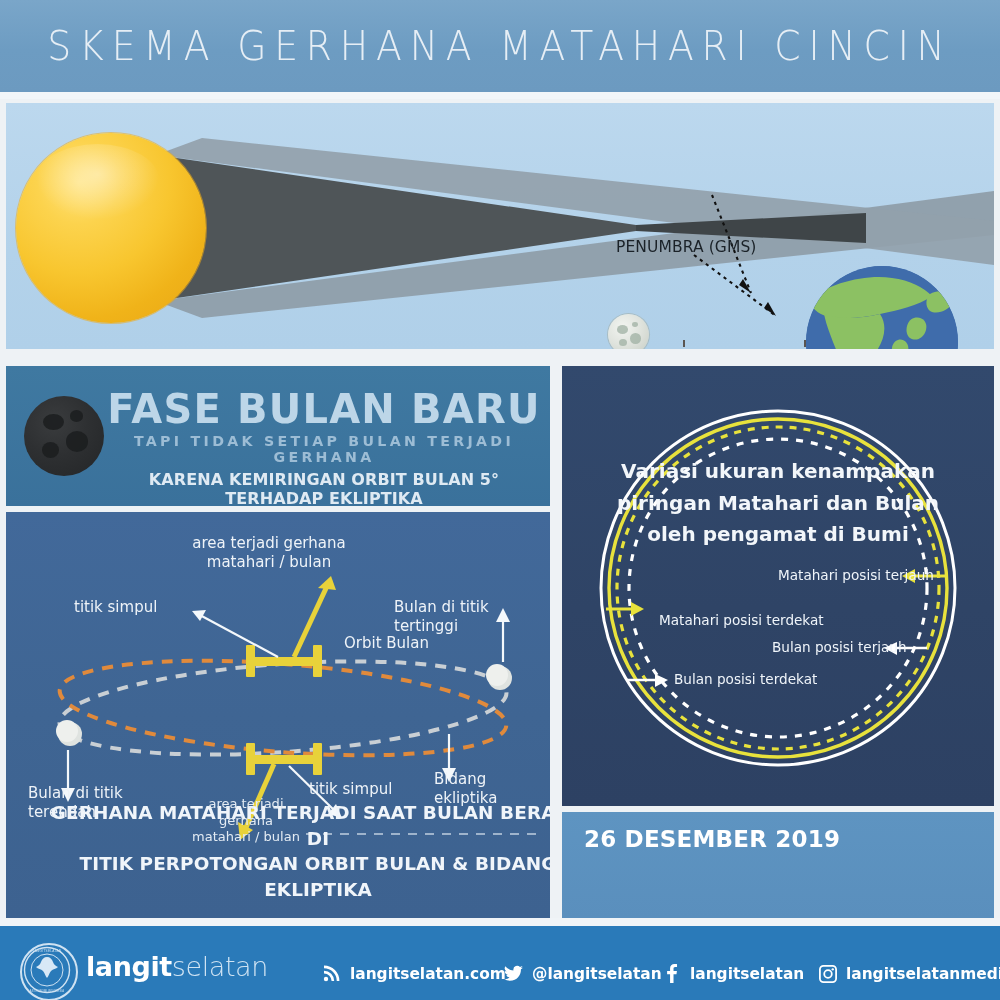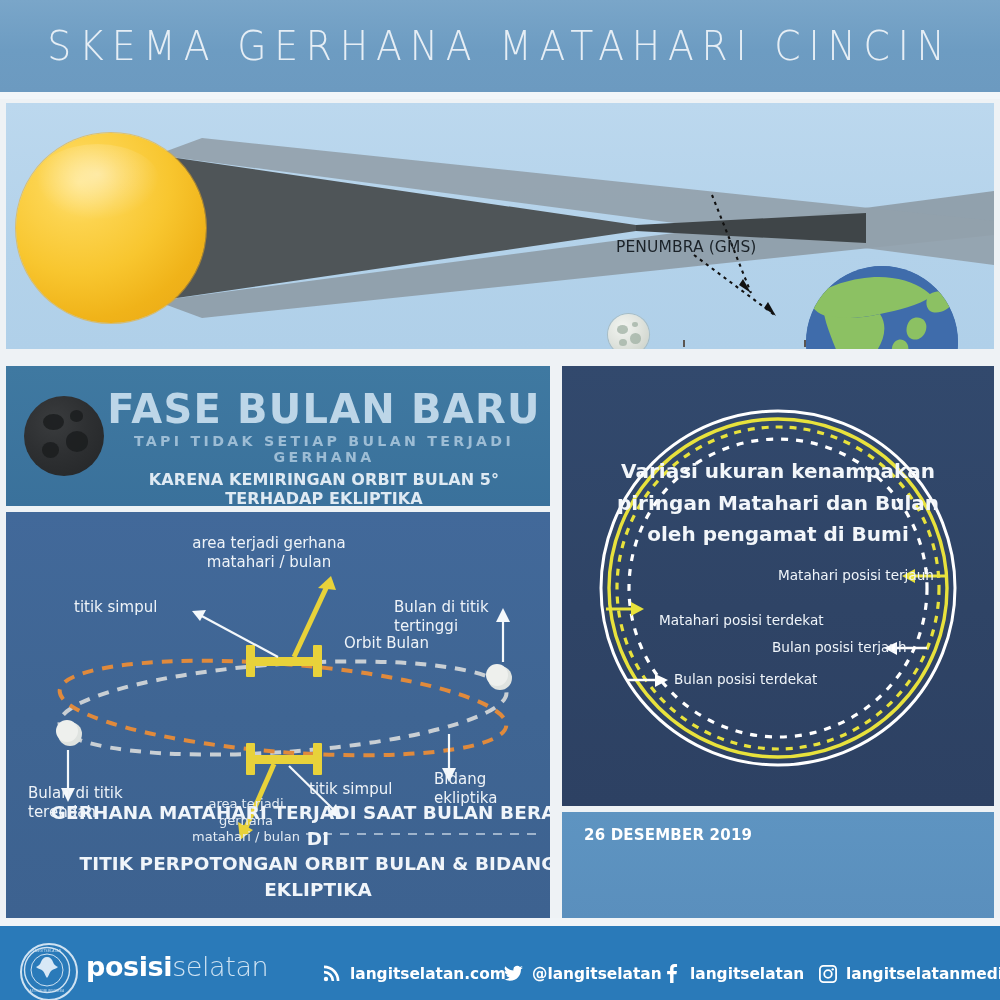--- a/index.html
+++ b/index.html
@@ -110,21 +110,21 @@
   .rlbl{
     position:absolute;color:#f0f5fa;font-size:13.6px;font-family:"DejaVu Sans",sans-serif;
     white-space:nowrap;z-index:5;
   }
 
   
   .panel-date{
     position:absolute;left:562px;top:812px;width:432px;height:106px;
     background:linear-gradient(180deg,#5e94c1 0%,#5a8fbd 100%);
   }
-  .date-big{position:absolute;left:22px;top:14px;color:#ffffff;font-size:15px;font-weight:700;letter-spacing:.2px;font-family:"DejaVu Sans",sans-serif;}
+  .date-big{position:absolute;left:22px;top:14px;color:#ffffff;font-size:23px;font-weight:700;letter-spacing:.2px;font-family:"DejaVu Sans",sans-serif;}
   .date-sub{position:absolute;left:22px;top:44px;color:#eaf2f9;font-size:15.4px;font-weight:700;line-height:1.42;font-family:"DejaVu Sans",sans-serif;}
 
   
   .footer{
     position:absolute;left:0;top:926px;width:1000px;height:74px;
     background:#2a7ab9;display:flex;align-items:center;
   }
   .fsep{position:absolute;left:0;top:918px;width:1000px;height:8px;background:#f0f4f7;}
   .logo-seal{
     position:absolute;left:20px;top:17px;width:54px;height:54px;border-radius:50%;
@@ -364,21 +364,21 @@
         <g fill="#d8e8f6">
           <path d="M25,12 c3,0 5,2 6,5 c1,3 3,4 5,5 c-2,2 -5,2 -7,4 c-2,2 -2,5 -4,7 c-2,-2 -2,-5 -4,-7 c-2,-2 -5,-2 -7,-4 c2,-1 4,-2 5,-5 c1,-3 3,-5 6,-5 Z"></path>
           <circle cx="25" cy="20" r="2.2"></circle>
         </g>
         <text x="25" y="7.2" font-size="3.1" fill="#cfe2f2" text-anchor="middle" font-family="Liberation Sans, sans-serif" letter-spacing=".3">LANGITSELATAN</text>
         <text x="25" y="46.5" font-size="2.6" fill="#cfe2f2" text-anchor="middle" font-family="Liberation Sans, sans-serif" letter-spacing=".2">ASTRONOMI INDONESIA</text>
       </svg>
     </div>
 
     <div class="brand">
-      <span class="b1">posisi</span><span class="b2">selatan</span>
+      <span class="b1">langit</span><span class="b2">selatan</span>
     </div>
 
     <div class="social" id="soc-rss">
       <span class="ic">
         <svg width="17" height="17" viewBox="0 0 17 17">
             <g fill="#fff">
           <circle cx="3" cy="14" r="2.2"></circle>
           <path d="M1,8.4 a7.6,7.6 0 0 1 7.6,7.6 h2.6 A10.2,10.2 0 0 0 1,5.8 Z"></path>
           <path d="M1,3.2 a12.8,12.8 0 0 1 12.8,12.8 h2.6 A15.4,15.4 0 0 0 1,0.6 Z"></path>
         </g>

